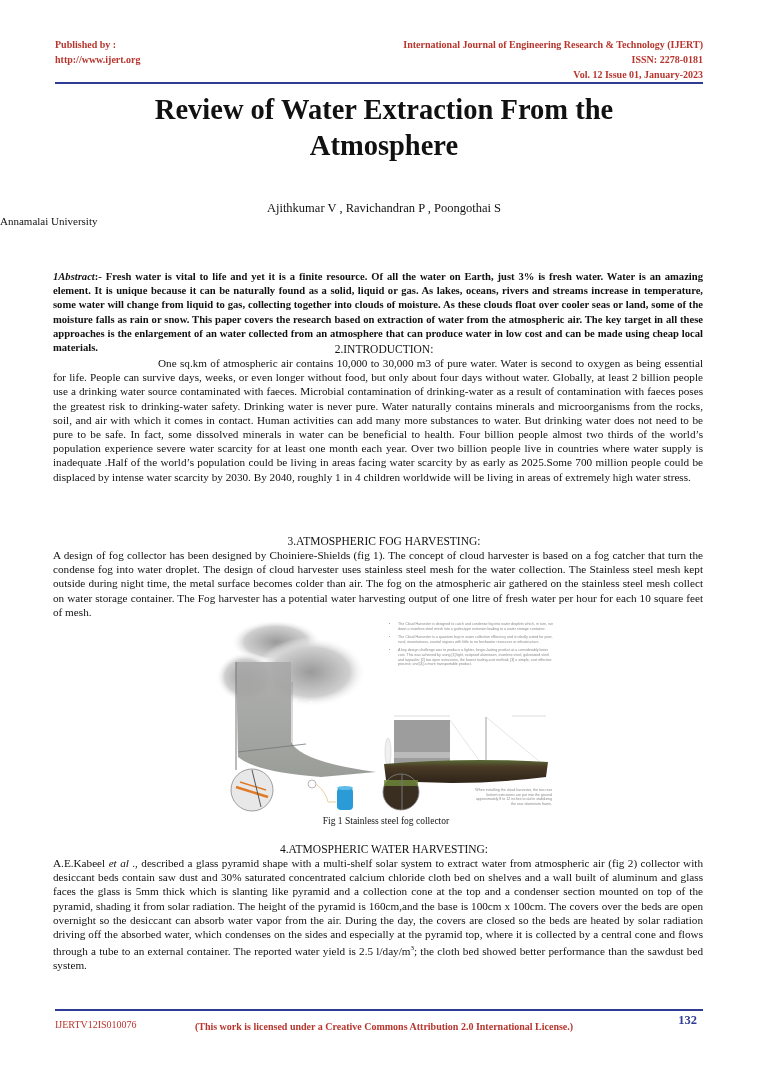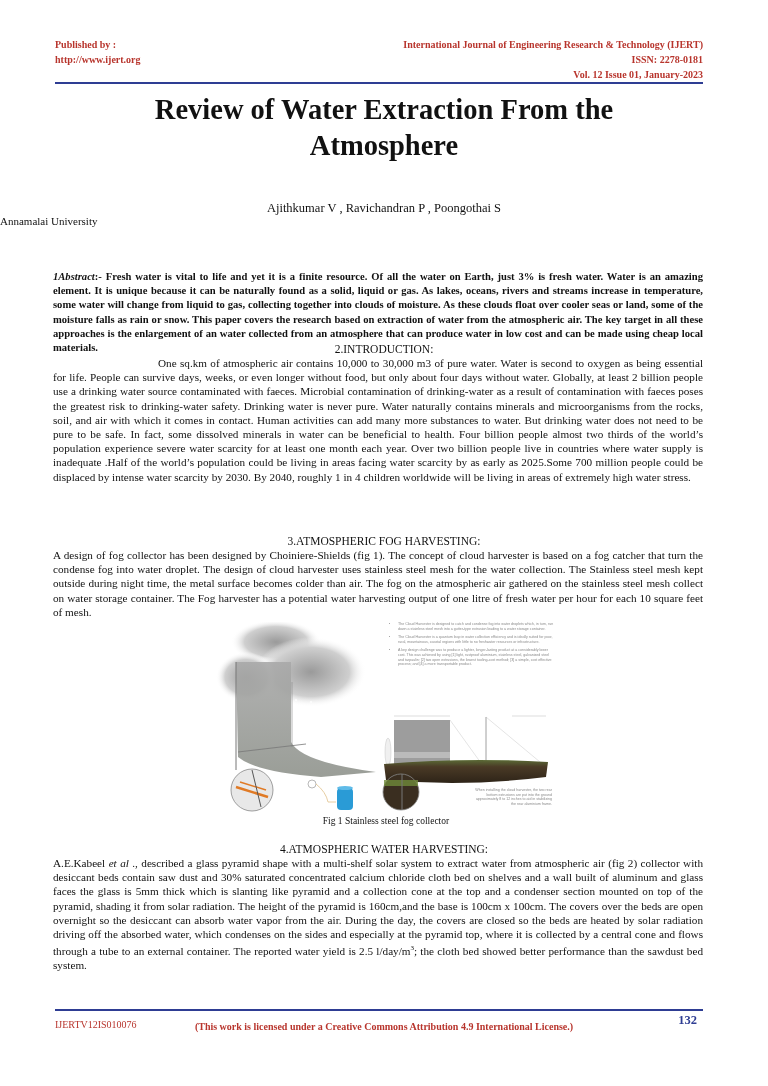--- a/index.html
+++ b/index.html
@@ -124,15 +124,15 @@
 </div>
 <div class="fig-inset-note">When installing the cloud harvester, the two rear bottom extrusions are put into the ground approximately 8 to 12 inches to aid in stabilizing the rear aluminium frame.</div>
 <div class="fig-caption">Fig 1 Stainless steel fog collector</div>
 
 <div class="sec-h" style="top:842px;">4.ATMOSPHERIC WATER HARVESTING:</div>
 <div class="para" style="top:856px;"><span>A.E.Kabeel </span><i>et al</i><span> ., described a glass pyramid shape with a multi-shelf solar system to extract water from atmospheric air (fig 2) collector with desiccant beds contain saw dust and 30% saturated concentrated calcium chloride cloth bed on shelves and a wall built of aluminum and glass faces the glass is 5mm thick which is slanting like pyramid and a collection cone at the top and a condenser section mounted on top of the pyramid, shading it from solar radiation. The height of the pyramid is 160cm,and the base is 100cm x 100cm. The covers over the beds are open overnight so the desiccant can absorb water vapor from the air. During the day, the covers are closed so the beds are heated by solar radiation driving off the absorbed water, which condenses on the sides and especially at the pyramid top, where it is collected by a central cone and flows through a tube to an external container. The reported water yield is 2.5 l/day/m</span><sup>3</sup><span>; the cloth bed showed better performance than the sawdust bed system.</span></div>
 
 <div class="rule bottom"></div>
 <div class="ftr-left">IJERTV12IS010076</div>
 <div class="ftr-center">
-  <div>(This work is licensed under a Creative Commons Attribution 4.9 International License.)</div>
+  <div>(This work is licensed under a Creative Commons Attribution 2.0 International License.)</div>
 </div>
 <div class="ftr-page">132</div>
 
 </body></html>

